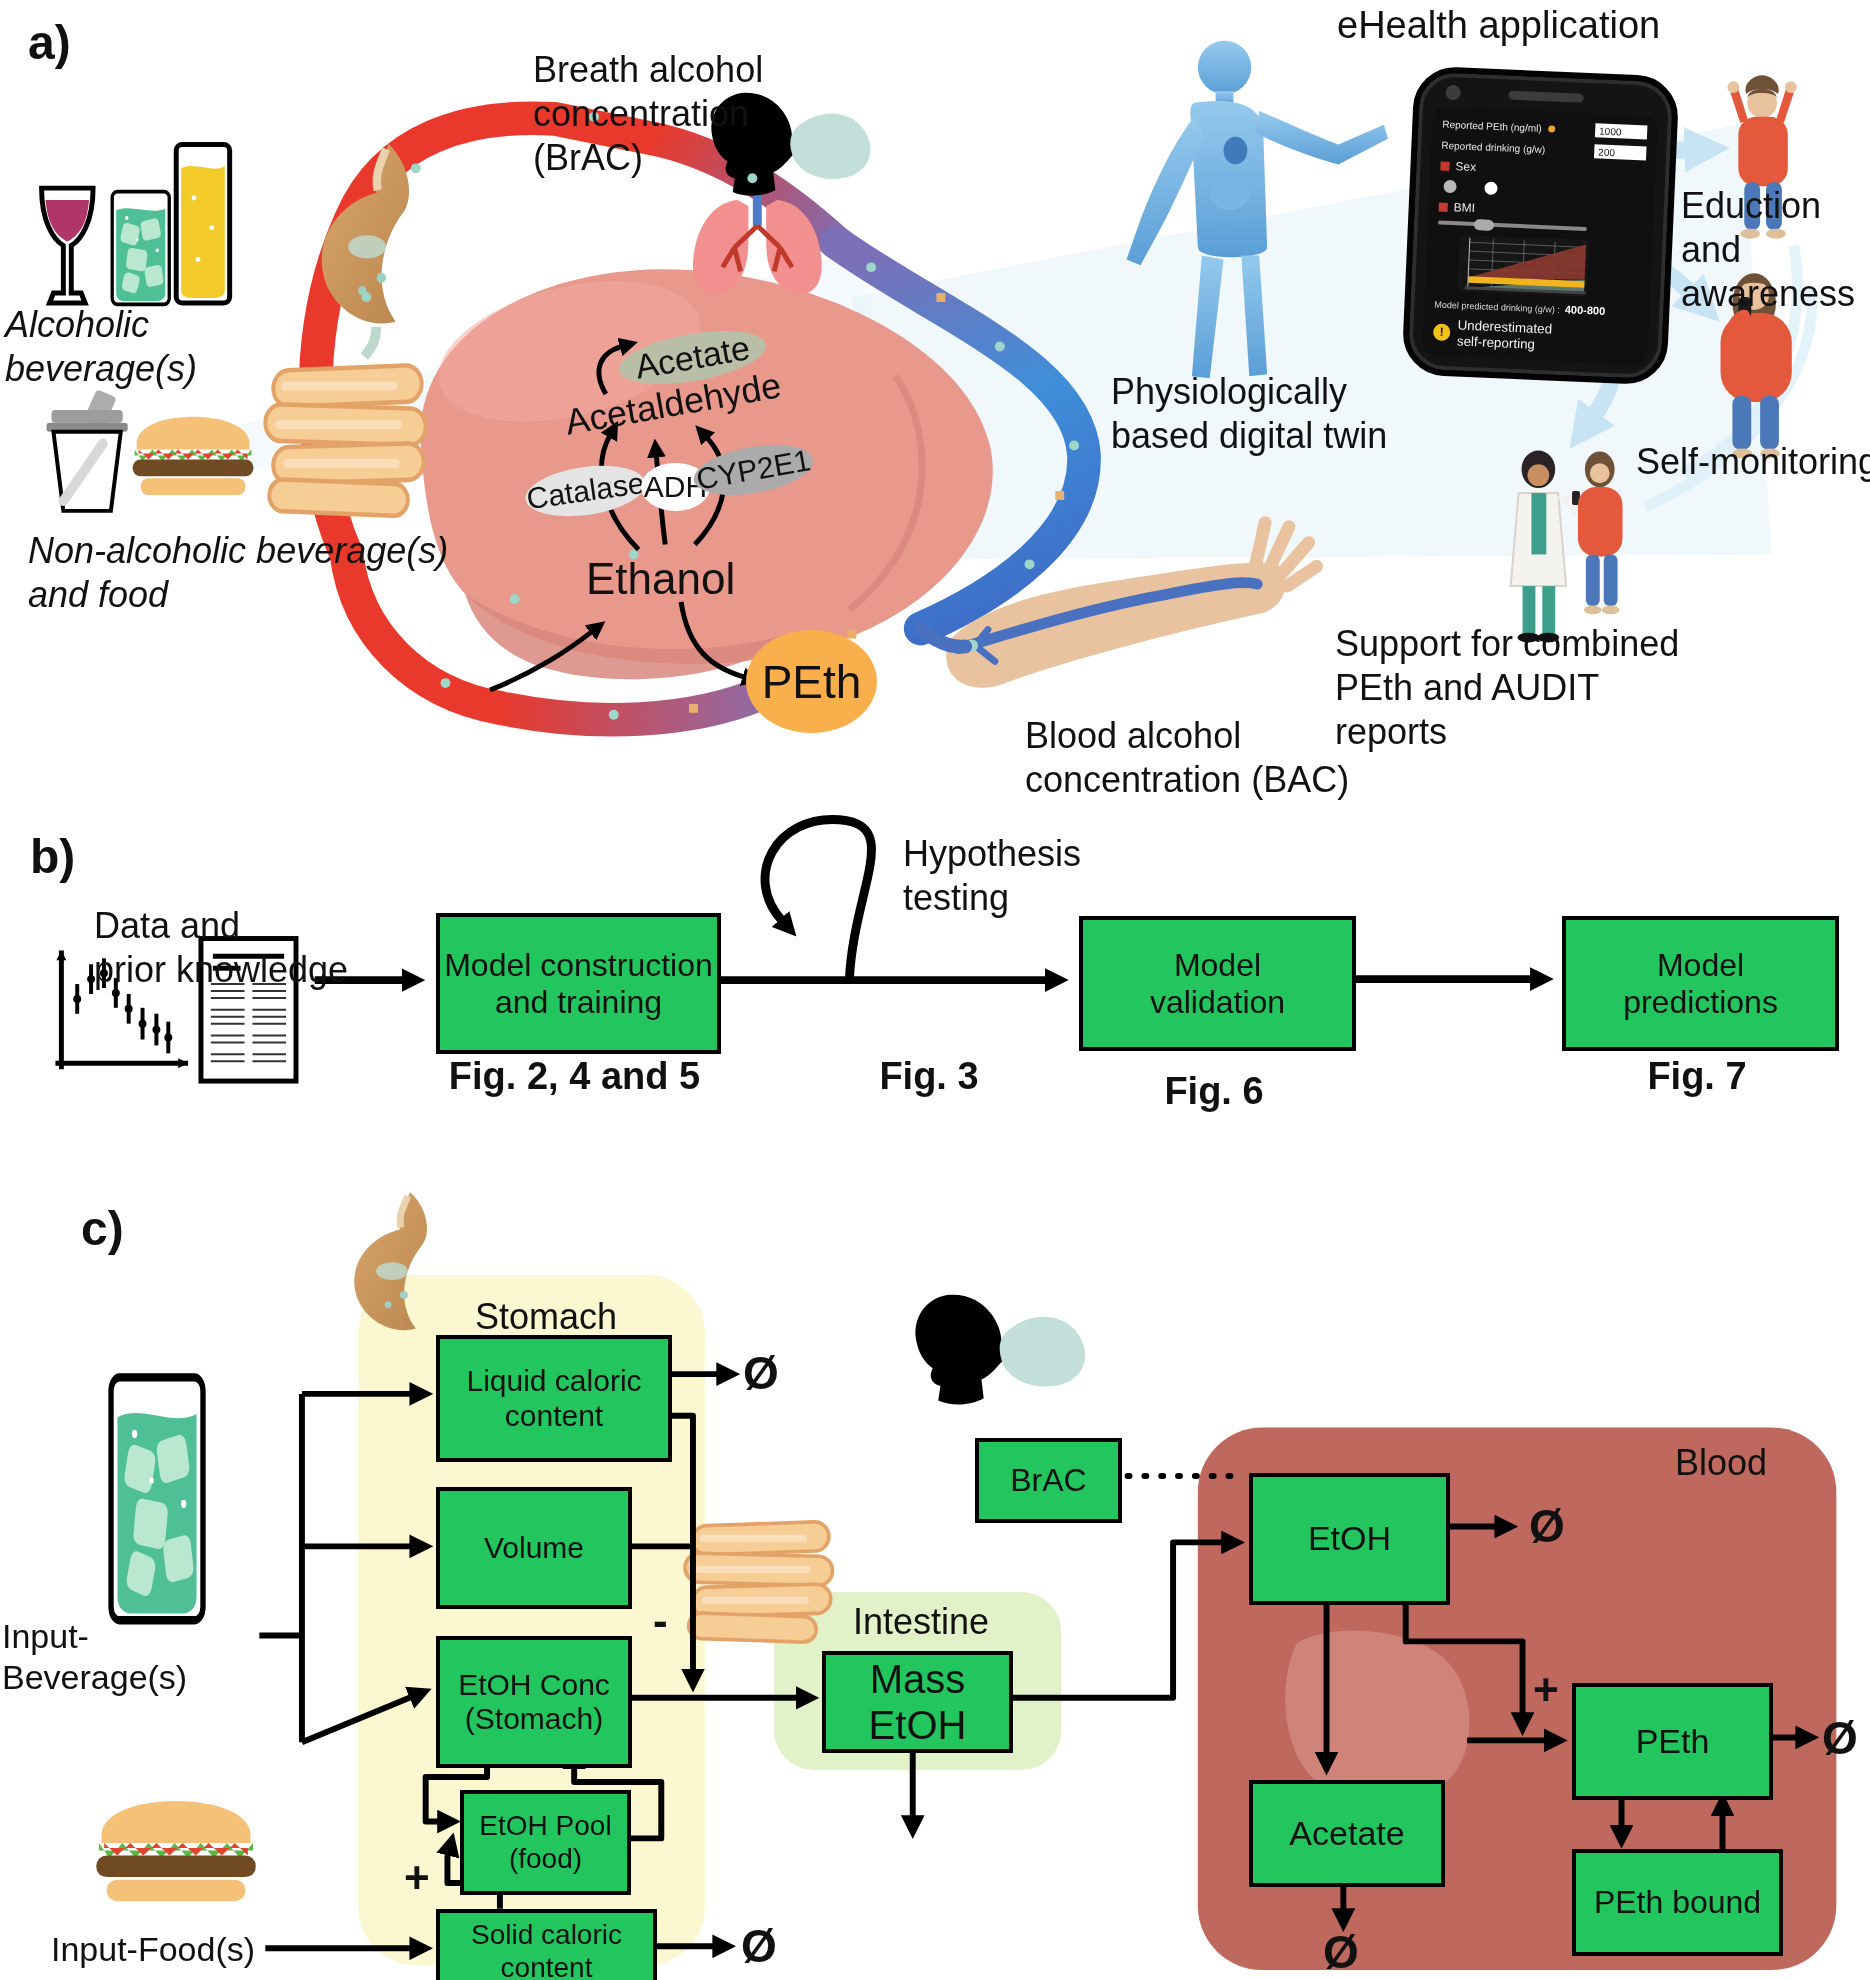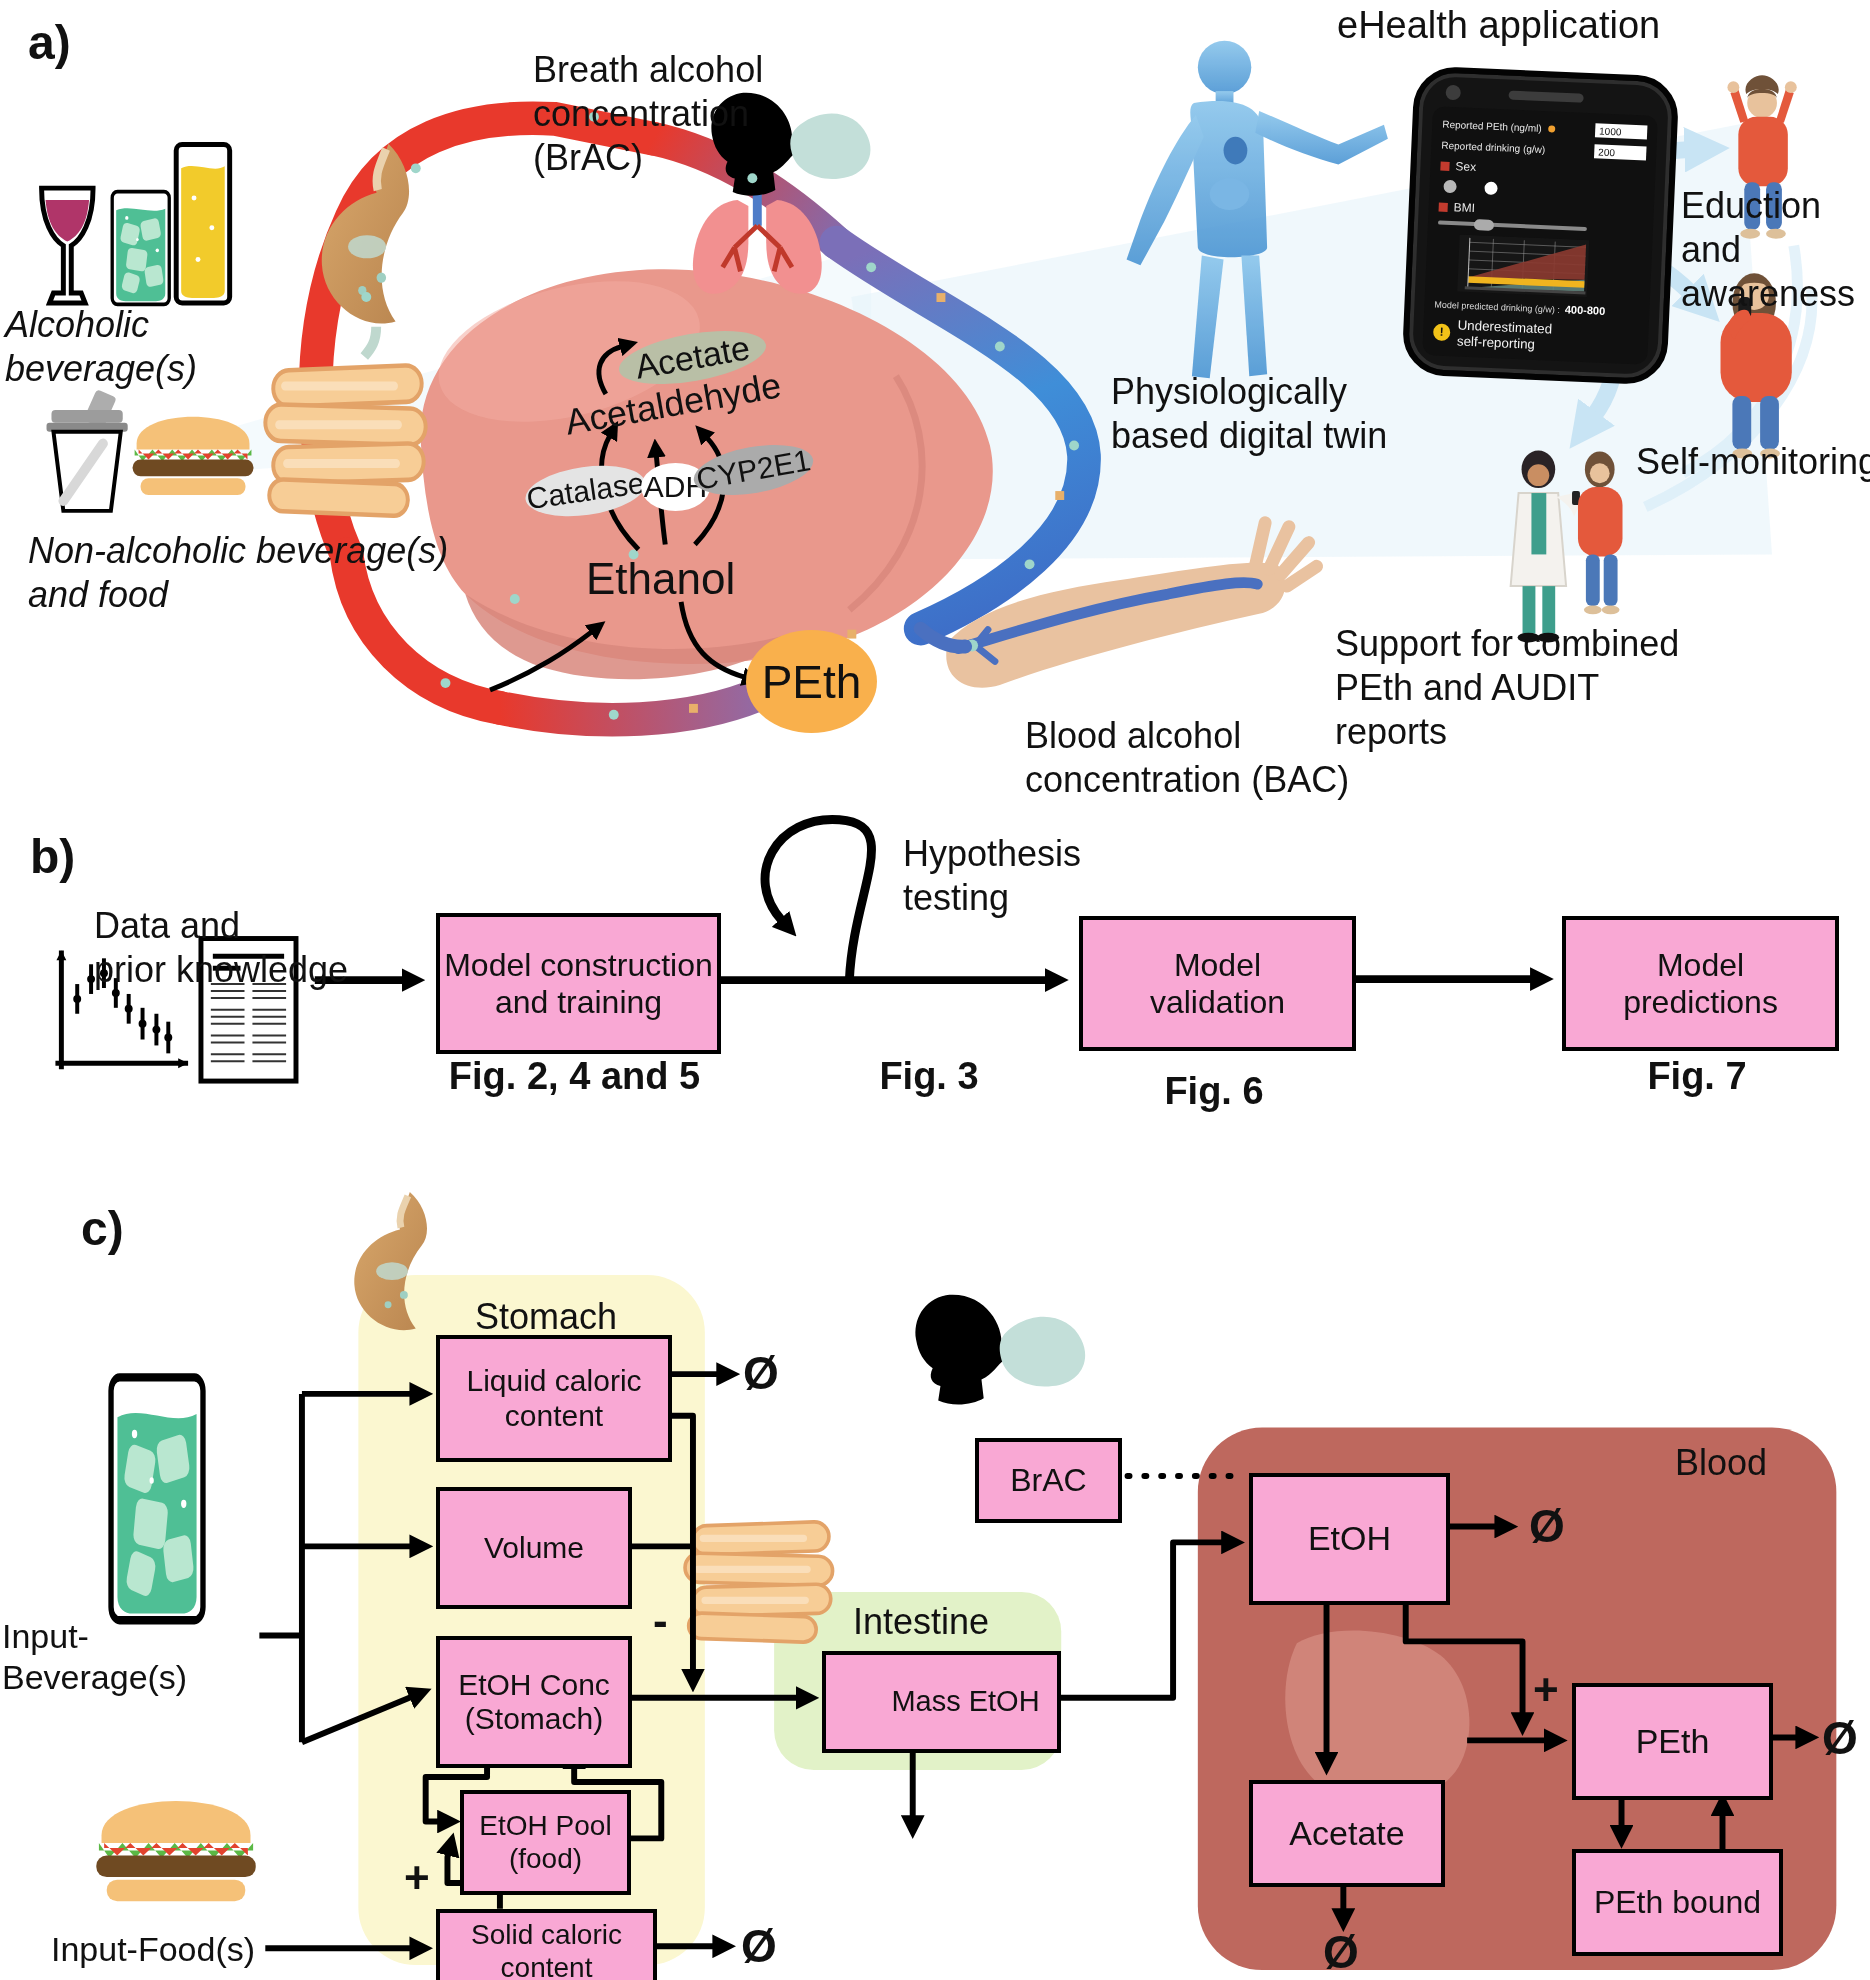--- a/index.html
+++ b/index.html
@@ -4,21 +4,21 @@
 <style>
   html,body{margin:0;padding:0;background:#fff;}
   .canvas{position:relative;width:1870px;height:1980px;background:#fff;
           font-family:"Liberation Sans",sans-serif;color:#111;overflow:hidden;}
   svg.layer{position:absolute;left:0;top:0;width:1870px;height:1980px;}
   .txt{position:absolute;white-space:pre-line;line-height:1.22;color:#111;}
   .panel-label{font-size:48px;font-weight:bold;}
   .cap{font-size:36px;}
   .ital{font-style:italic;}
   .ctr{text-align:center;}
-  .box{position:absolute;background:#f9a8d4;border:4px solid #000;display:flex;
+  .box{position:absolute;background:#22c55e;border:4px solid #000;display:flex;
        align-items:center;justify-content:center;text-align:center;
        font-size:30px;line-height:1.15;white-space:pre-line;}
   .fig{position:absolute;font-size:38px;font-weight:bold;text-align:center;}
   .pill{position:absolute;display:flex;align-items:center;justify-content:center;
         border-radius:50%;text-align:center;}
   .sym{position:absolute;font-size:46px;font-weight:bold;}
   .sign{position:absolute;font-size:44px;font-weight:bold;}
   
   .phone{position:absolute;left:1408px;top:71px;width:253px;height:297px;
          background:#141414;border-radius:42px;border:6px solid #030303;
@@ -501,21 +501,21 @@
 content</div>
 <div class="box" style="left:436px;top:1487px;width:188px;height:114px;">Volume</div>
 <div class="box" style="left:436px;top:1636px;width:188px;height:124px;">EtOH Conc
 (Stomach)</div>
 <div class="box" style="left:460px;top:1790px;width:163px;height:97px;font-size:28px;">EtOH Pool
 (food)</div>
 <div class="box" style="left:436px;top:1909px;width:213px;height:77px;font-size:28px;">Solid caloric
 content</div>
 <div class="txt" style="left:51px;top:1929px;width:213px;font-size:34px;">Input-Food(s)</div>
 <div class="txt cap ctr" style="left:832px;top:1600px;width:178px;">Intestine</div>
-<div class="box" style="left:822px;top:1651px;width:183px;height:94px;font-size:29px;padding-left:48px;">Mass EtOH</div>
+<div class="box" style="left:822px;top:1651px;width:183px;height:94px;font-size:40px;">Mass EtOH</div>
 <div class="box" style="left:939px;top:1438px;width:139px;height:77px;font-size:32px;margin-left:36px;">BrAC</div>
 <div class="txt cap" style="left:1675px;top:1441px;width:129px;">Blood</div>
 <div class="box" style="left:1249px;top:1473px;width:193px;height:124px;font-size:34px;">EtOH</div>
 <div class="box" style="left:1249px;top:1780px;width:188px;height:99px;font-size:34px;">Acetate</div>
 <div class="box" style="left:1572px;top:1683px;width:193px;height:109px;font-size:34px;">PEth</div>
 <div class="box" style="left:1572px;top:1849px;width:203px;height:99px;font-size:32px;">PEth bound</div>
 
 <div class="sym" style="left:743px;top:1346px;">Ø</div>
 <div class="sym" style="left:741px;top:1919px;">Ø</div>
 <div class="sym" style="left:1529px;top:1499px;">Ø</div>

